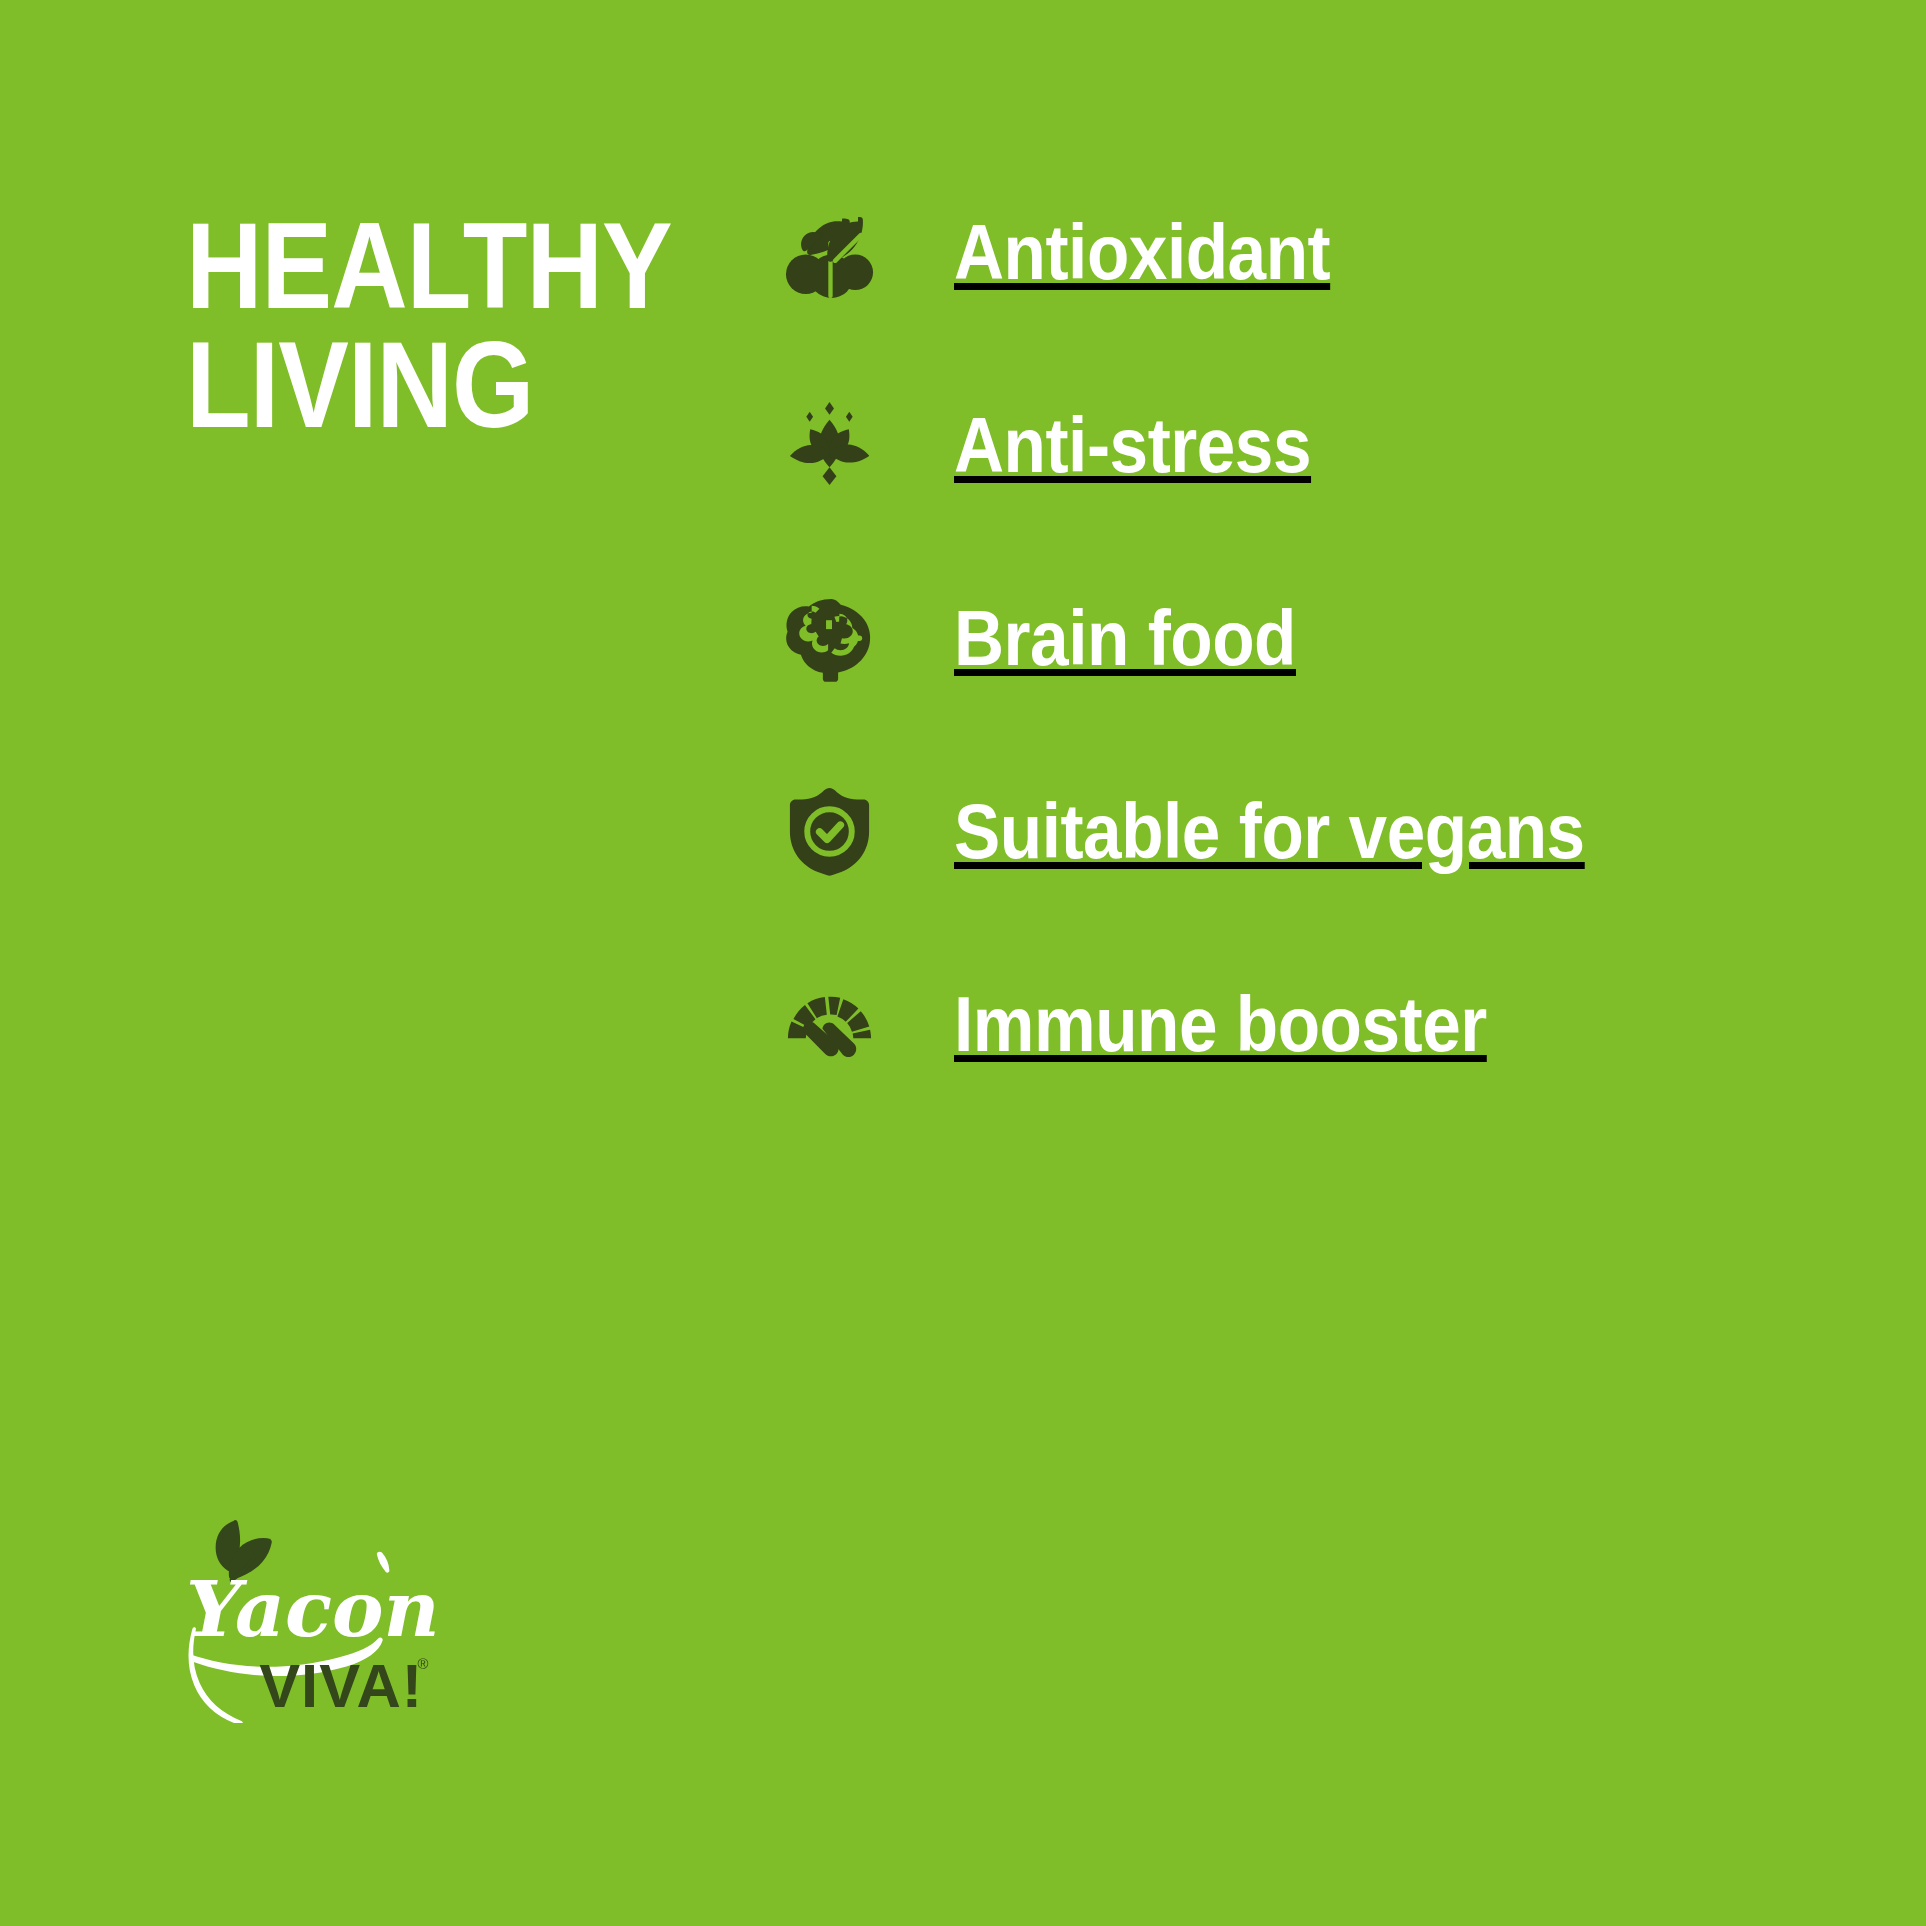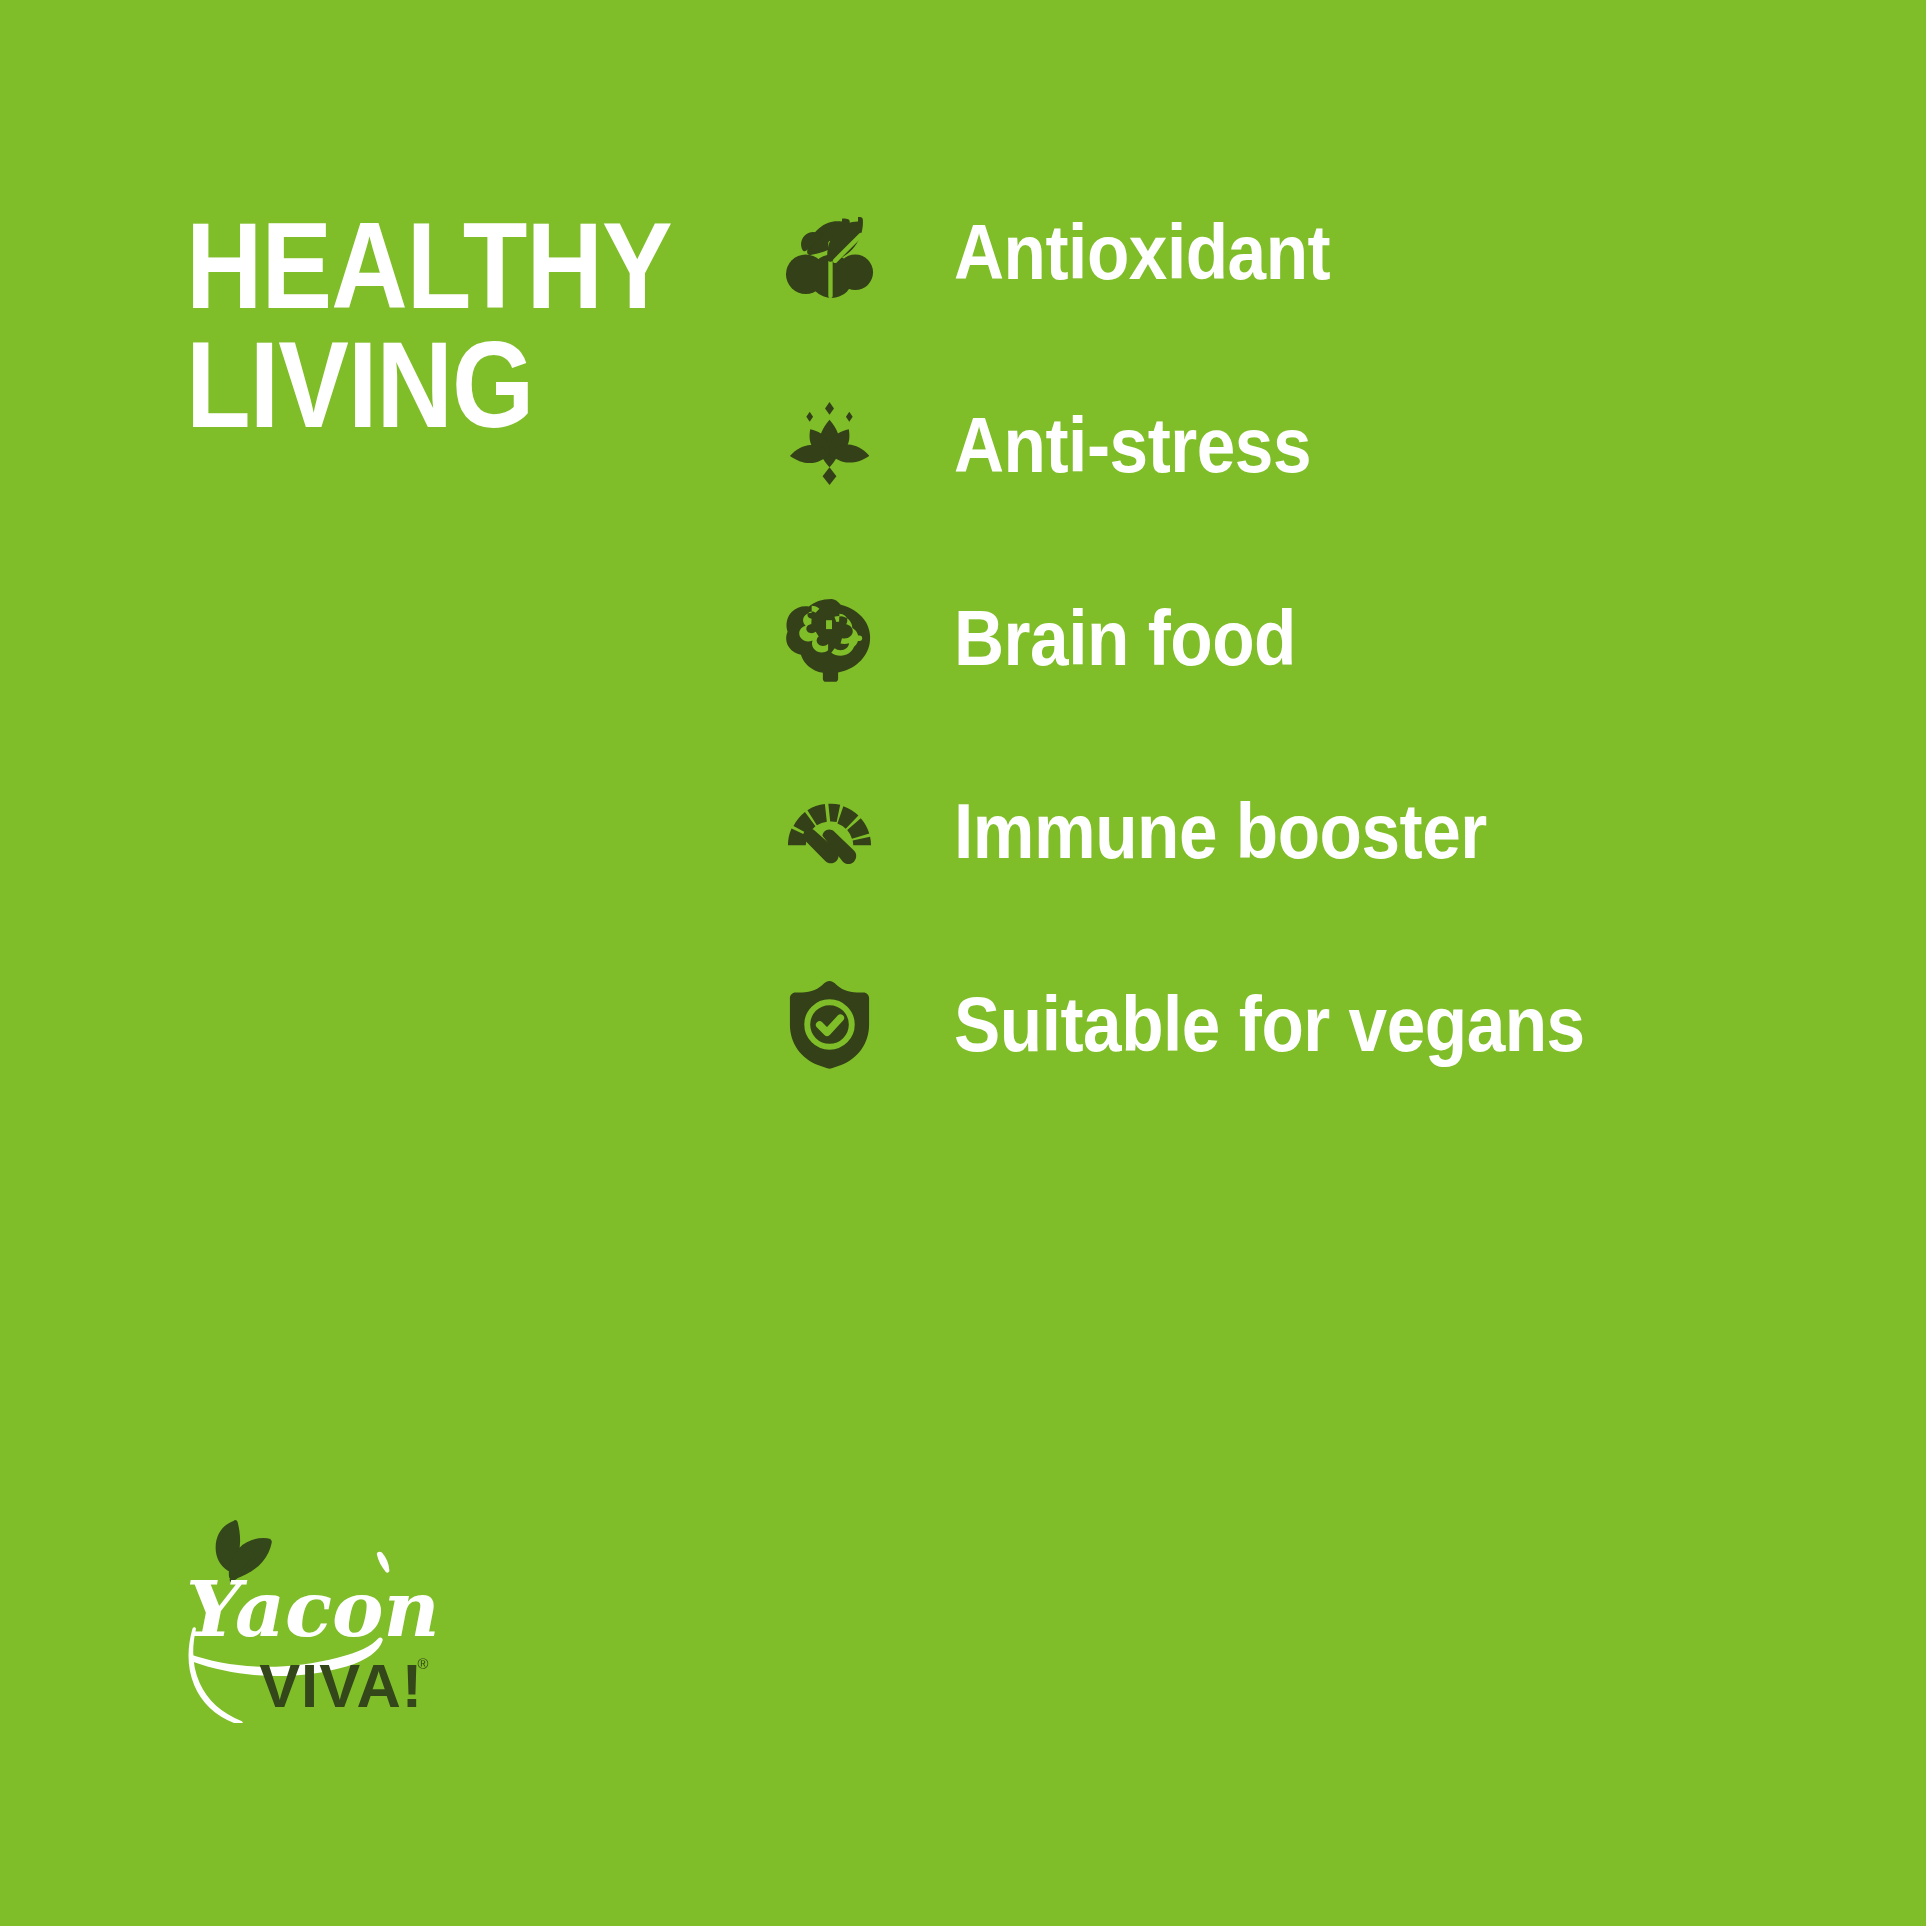--- a/index.html
+++ b/index.html
@@ -46,20 +46,21 @@
     position: absolute;
     left: 782px;
     top: 194px;
     width: 1049px;
   }
   .benefit-row {
     display: flex;
     align-items: center;
     height: 117px;
     margin-bottom: 76px;
+    text-decoration: underline;
   }
   .benefit-row:last-child { margin-bottom: 0; }
 
   .benefit-icon {
     width: 95px;
     min-width: 95px;
     height: 95px;
     display: flex;
     align-items: center;
     justify-content: center;
@@ -168,20 +169,33 @@
             </g>
           </g>
         </svg>
       </span>
       <span class="benefit-label">Brain food</span>
     </div>
 
     <div class="benefit-row">
       <span class="benefit-icon">
         <svg width="95" height="95" viewBox="0 0 96 96" aria-hidden="true">
+          <g>
+            <path d="M48 4c-2.1 0-4 .9-5.4 2.4-5.3 5.8-13.3 9.2-22.4 9.2h-6.5C10.5 15.6 8 18.1 8 21.3v27.2c0 18.1 11.3 34.2 28.2 40.3l9.5 3.4c1.5.6 3.1.6 4.6 0l9.5-3.4C76.7 82.7 88 66.6 88 48.5V21.3c0-3.2-2.5-5.7-5.7-5.7h-6.5c-9.1 0-17.1-3.4-22.4-9.2C52 4.9 50.1 4 48 4z" fill="#334018"></path>
+            <circle cx="48" cy="48" r="22.5" fill="none" stroke="#7fbe28" stroke-width="6"></circle>
+            <path d="M38 48.5l7.5 7.5L59 41.5" fill="none" stroke="#7fbe28" stroke-width="7.5" stroke-linecap="round" stroke-linejoin="round"></path>
+          </g>
+        </svg>
+      </span>
+      <span class="benefit-label">Suitable for vegans</span>
+    </div>
+
+    <div class="benefit-row">
+      <span class="benefit-icon">
+        <svg width="95" height="95" viewBox="0 0 96 96" aria-hidden="true">
           <g fill="#334018">
 
             <g transform="translate(48,62)">
 
               <g>
                 <path d="M-42 0a42 42 0 0 1 3.6-17L-21.7 -9.3A24 24 0 0 0 -24 0z"></path>
                 <path d="M-36.4 -19.6a42 42 0 0 1 11.6 -14.2L-14.2 -19.3A24 24 0 0 0 -21 -11.2z"></path>
                 <path d="M-22.3 -35.6a42 42 0 0 1 17.6 -6.2L-2.7 -23.9A24 24 0 0 0 -12.8 -20.4z"></path>
                 <path d="M-1.2 -41.98a42 42 0 0 1 12 .9L7.2 -23.5A24 24 0 0 0 .7 -24z"></path>
                 <path d="M14 -39.5a42 42 0 0 1 15.2 9.4L16.4 -16.8A24 24 0 0 0 8 -22.1z"></path>
@@ -191,33 +205,20 @@
 
               <path d="M-13.5 -16.5c-3.1-3.1-8.1-3.1-11.2 0-3.1 3.1-3.1 8.1 0 11.2l20 19.3c2.8 2.7 7.2 2.7 9.9-.1 1.1-1.1 1.8-2.6 1.9-4.2l-20.6-26.2z" transform="rotate(180)"></path>
               <path d="M7 4.5c3.1 3.1 3.1 8.2 0 11.3-3.1 3.1-8.2 3.1-11.3 0L-24.5 -4.7c-2.8-2.7-2.9-7.1-.2-9.9 2.7-2.8 7.1-2.9 9.9-.2z" fill="#334018"></path>
             </g>
           </g>
         </svg>
       </span>
       <span class="benefit-label">Immune booster</span>
     </div>
 
-    <div class="benefit-row">
-      <span class="benefit-icon">
-        <svg width="95" height="95" viewBox="0 0 96 96" aria-hidden="true">
-          <g>
-            <path d="M48 4c-2.1 0-4 .9-5.4 2.4-5.3 5.8-13.3 9.2-22.4 9.2h-6.5C10.5 15.6 8 18.1 8 21.3v27.2c0 18.1 11.3 34.2 28.2 40.3l9.5 3.4c1.5.6 3.1.6 4.6 0l9.5-3.4C76.7 82.7 88 66.6 88 48.5V21.3c0-3.2-2.5-5.7-5.7-5.7h-6.5c-9.1 0-17.1-3.4-22.4-9.2C52 4.9 50.1 4 48 4z" fill="#334018"></path>
-            <circle cx="48" cy="48" r="22.5" fill="none" stroke="#7fbe28" stroke-width="6"></circle>
-            <path d="M38 48.5l7.5 7.5L59 41.5" fill="none" stroke="#7fbe28" stroke-width="7.5" stroke-linecap="round" stroke-linejoin="round"></path>
-          </g>
-        </svg>
-      </span>
-      <span class="benefit-label">Suitable for vegans</span>
-    </div>
-
   </div>
 
   <div class="logo">
     <svg width="297" height="218" viewBox="0 0 300 220" aria-hidden="true">
 
       <g fill="#33471a">
         <path d="M56 16c-11 4-18 14-18 27 0 10 4.5 18 12 23 2 1.3 4.6.6 5.7-1.5C62 52.5 64 40 62 26c-.4-3-1-6-1.8-8.9-.5-1.8-2.5-2.7-4.2-1.1z"></path>
         <path d="M94 34c-12-2.5-24 1-32.5 9.5C54 51 50.5 61 51.5 72c.2 2.2 2.3 3.6 4.4 3 12.5-3.6 22.5-9.6 29.5-17.8 5-5.8 8-12.4 9.3-19.4.3-1.6-.7-3.2-2.3-3.5-.5-.1-1-.2-1.4-.3z"></path>
         <path d="M52.5 76.5c-.6-.9-.4-2.1.5-2.7 9.7-6.5 17.1-14.2 22.5-23.3.6-1 1.9-1.3 2.9-.7 1 .6 1.3 1.9.7 2.9-5.8 9.7-13.7 17.9-24 24.8-.9.6-2.1.4-2.6-.5z"></path>
       </g>

